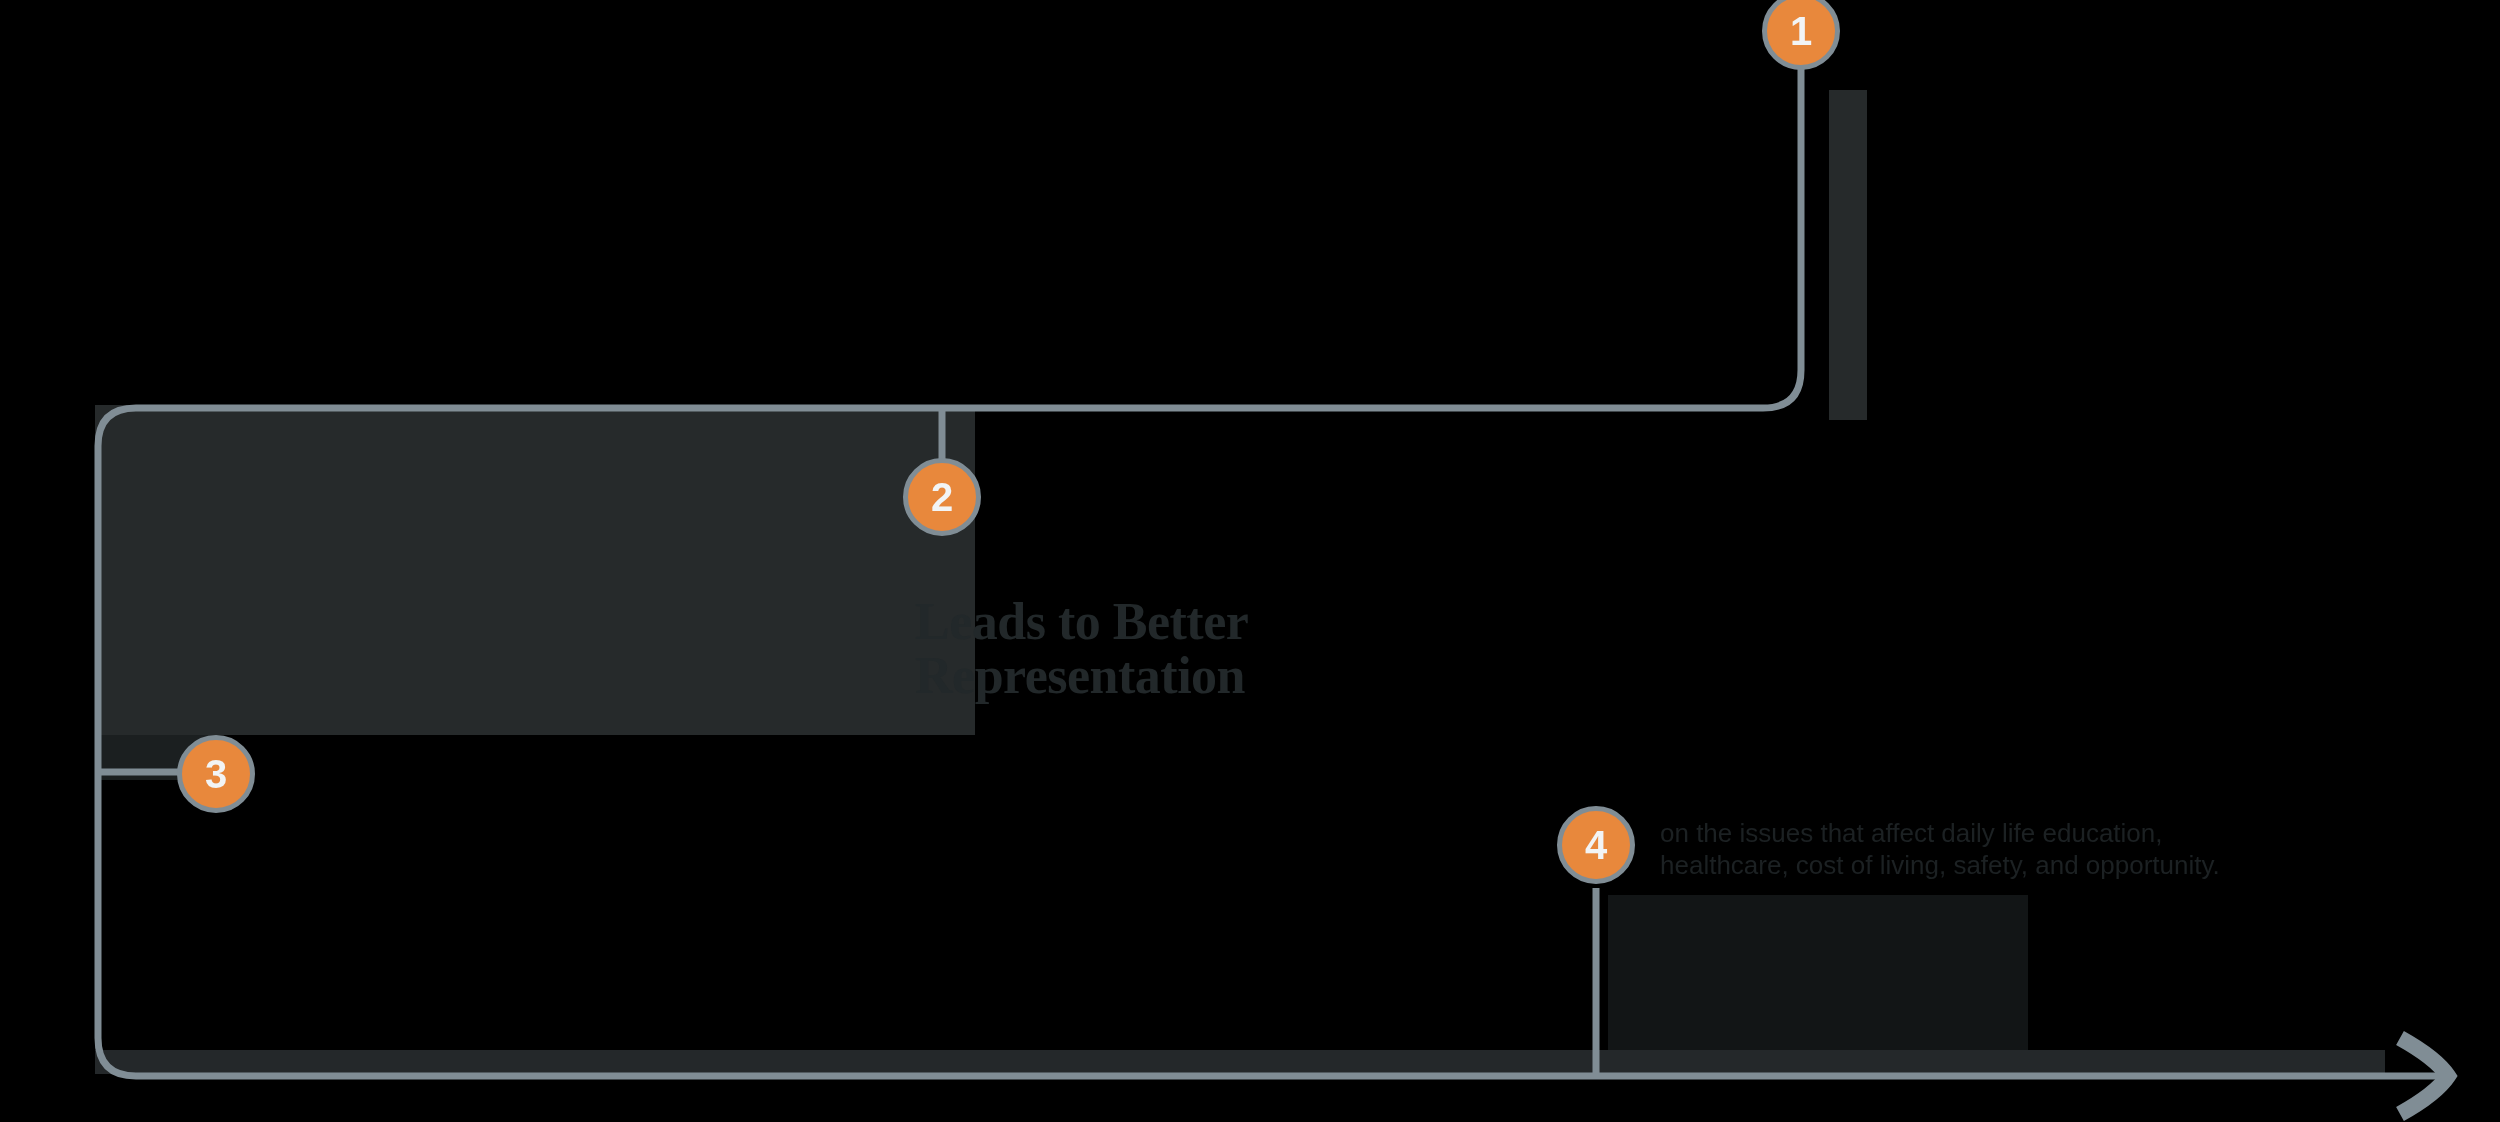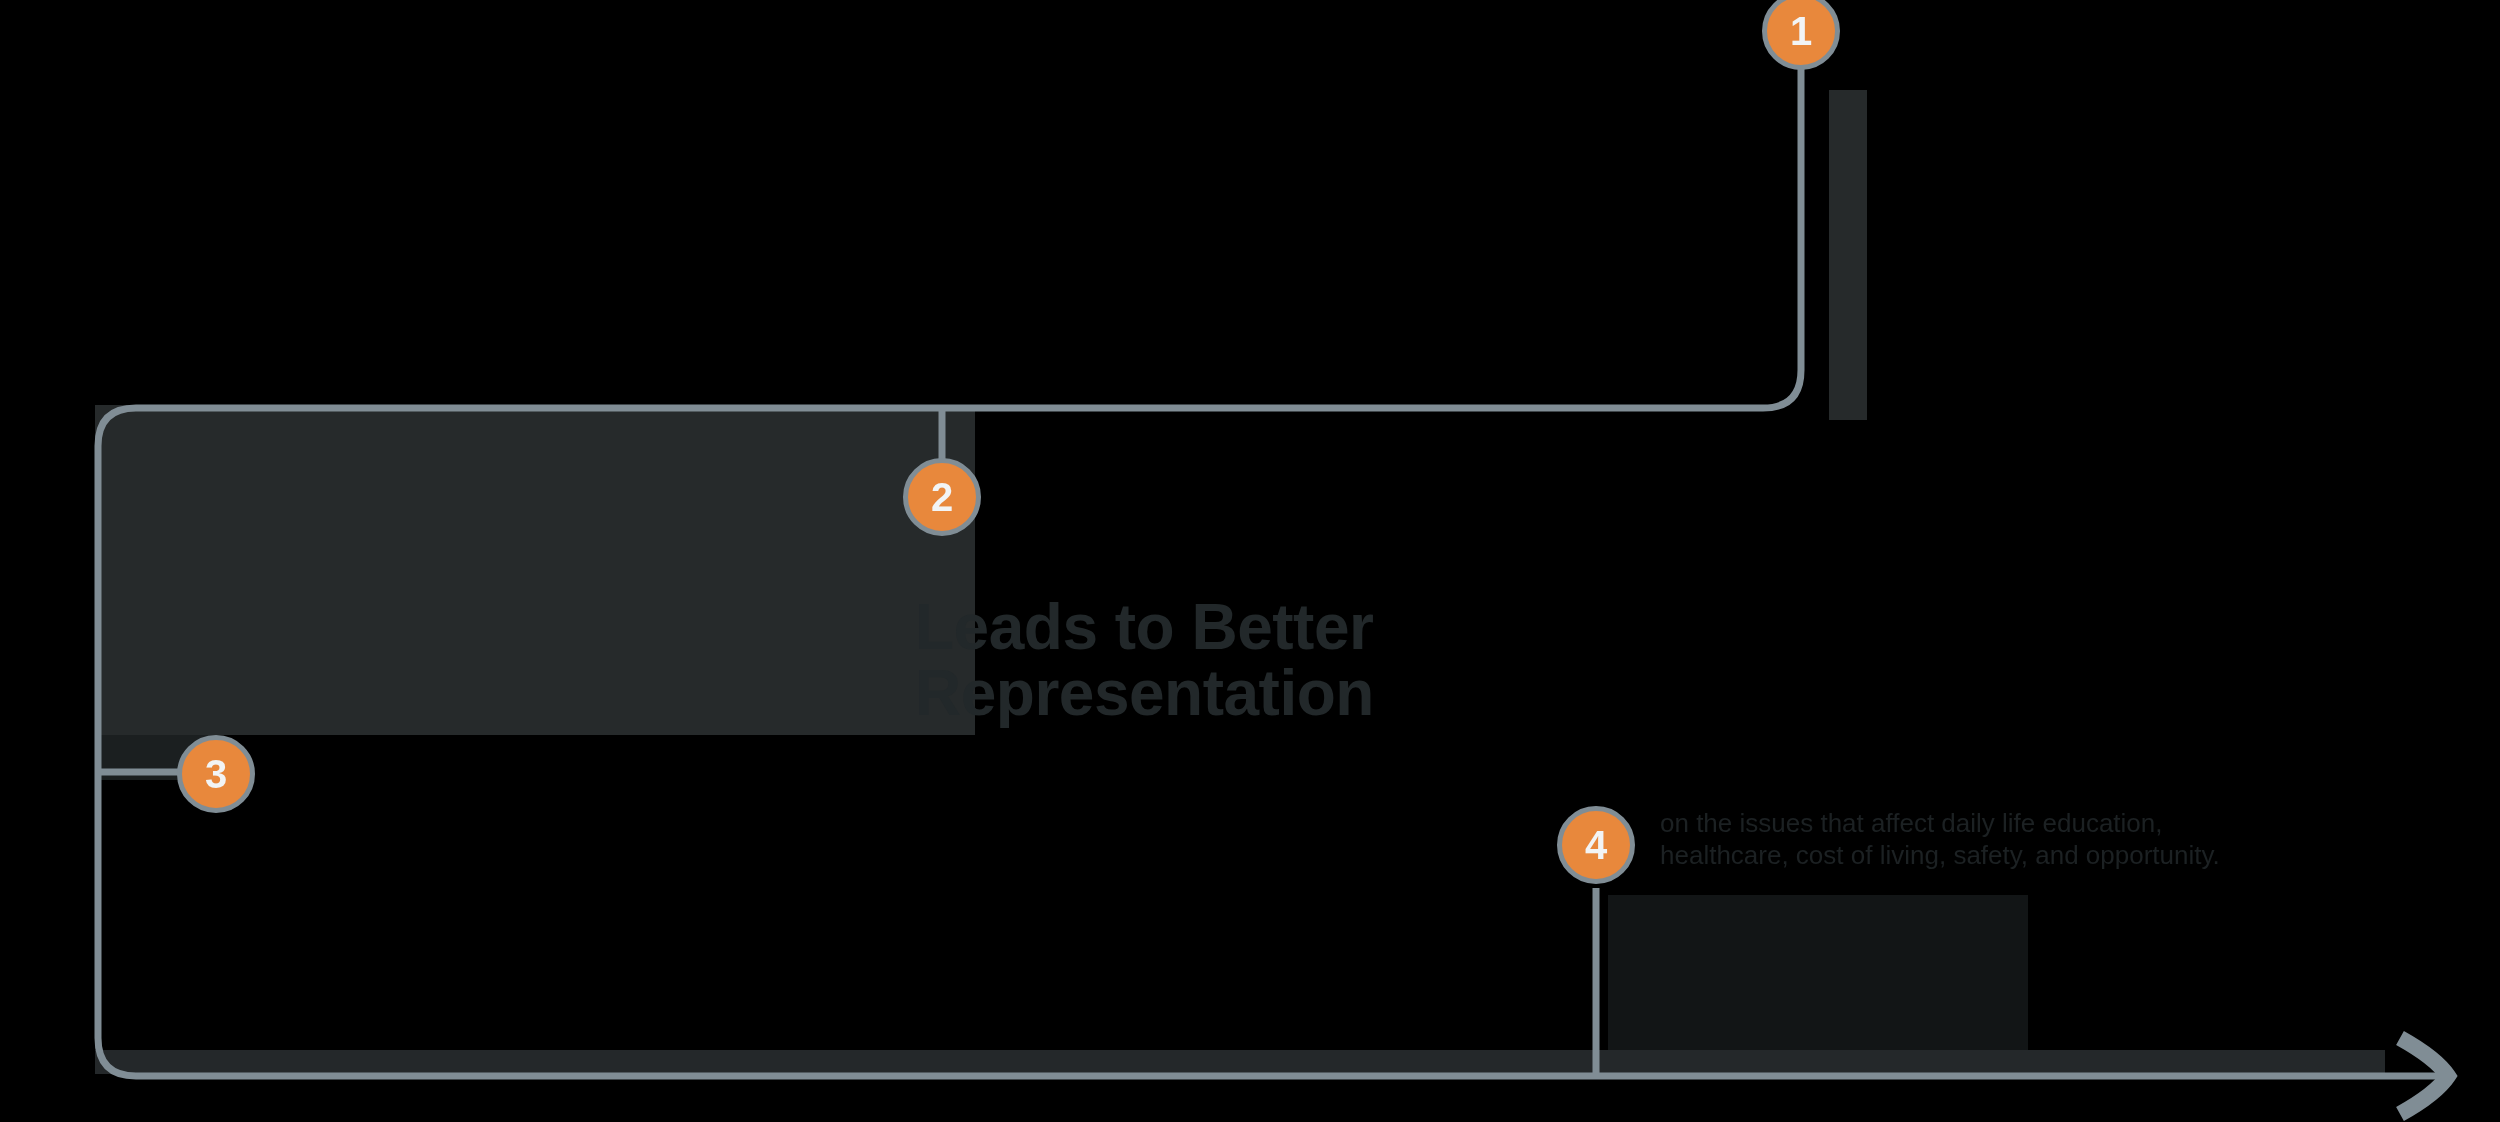--- a/index.html
+++ b/index.html
@@ -53,29 +53,29 @@
     line-height:1.03;
     letter-spacing:-0.5px;
     white-space:pre-line;
     font-family:"Liberation Sans", sans-serif;
   }
   .step-sub {
     color:#1c2123;
     font-size:26px;
     line-height:1.22;
     white-space:pre-line;
-    margin-top:8px;
+    margin-top:18px;
     font-family:"Liberation Sans", sans-serif;
   }
 
   #text-1 { left:1878px; top:92px; }
   #text-1 .step-title { font-size:58px; }
 
   #text-2 { left:915px;  top:595px; }
-  #text-2 .step-title { font-size:64px; }
+  #text-2 .step-title { font-size:52px;font-family:Liberation Serif, serif; }
 
   #text-3 { left:292px;  top:730px; }
   #text-3 .step-title { font-size:54px; }
 
   #text-4 { left:1660px; top:800px; }
   #text-4 .step-title { font-size:54px; }
 </style>
 </head>
 <body>
 

